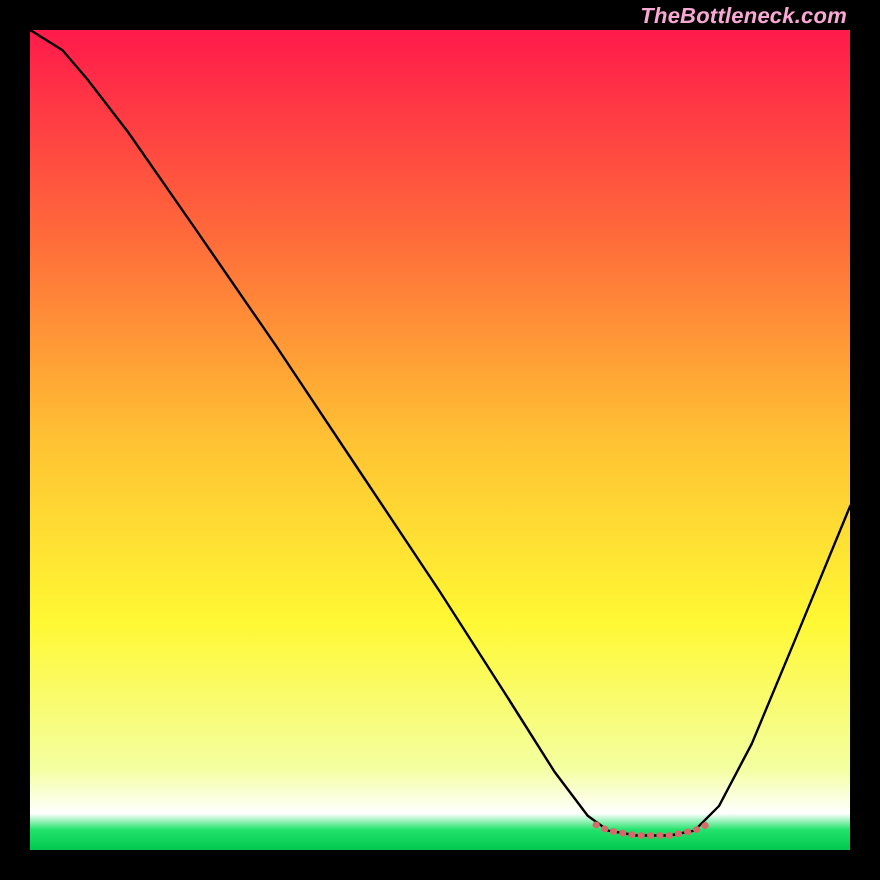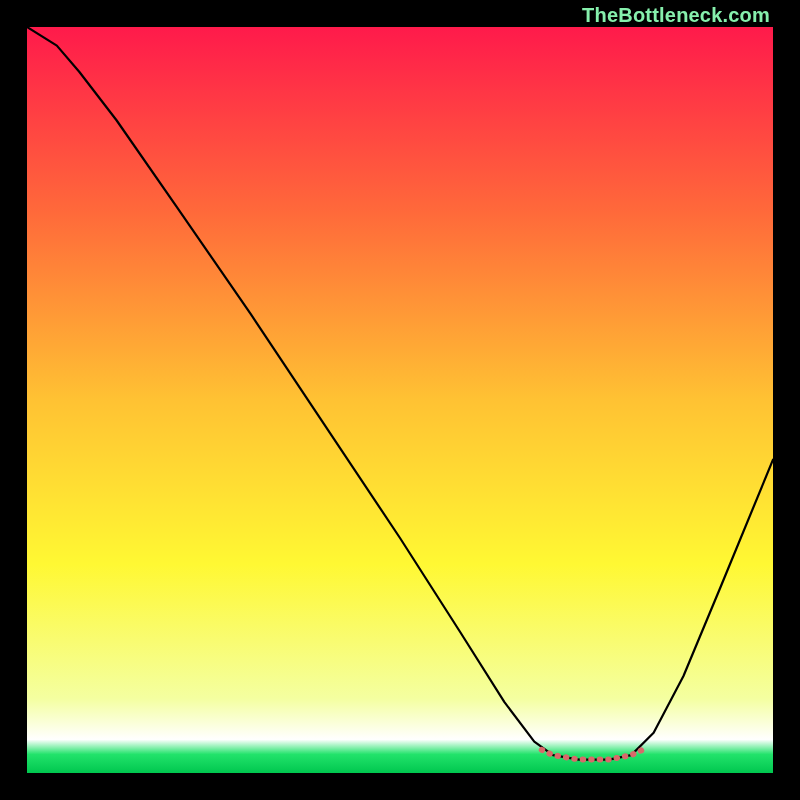--- a/index.html
+++ b/index.html
@@ -40,22 +40,23 @@
     width: 100%;
     height: 100%;
   }
   .watermark {
     position: absolute;
     top: 4px;
     right: 30px;
     font-family: Arial, Helvetica, sans-serif;
     font-size: 20px;
     font-weight: bold;
-    color: #86efac;
+    color: #f9a8d4;
     letter-spacing: 0.2px;
+    font-style: italic;
   }
 </style>
 </head>
 <body>
 
 <div class="frame">
   <div class="plot">
     <svg class="gradient" viewBox="0 0 746 746" preserveAspectRatio="none">
       <defs>
         <linearGradient id="bg" x1="0" y1="0" x2="0" y2="1">

